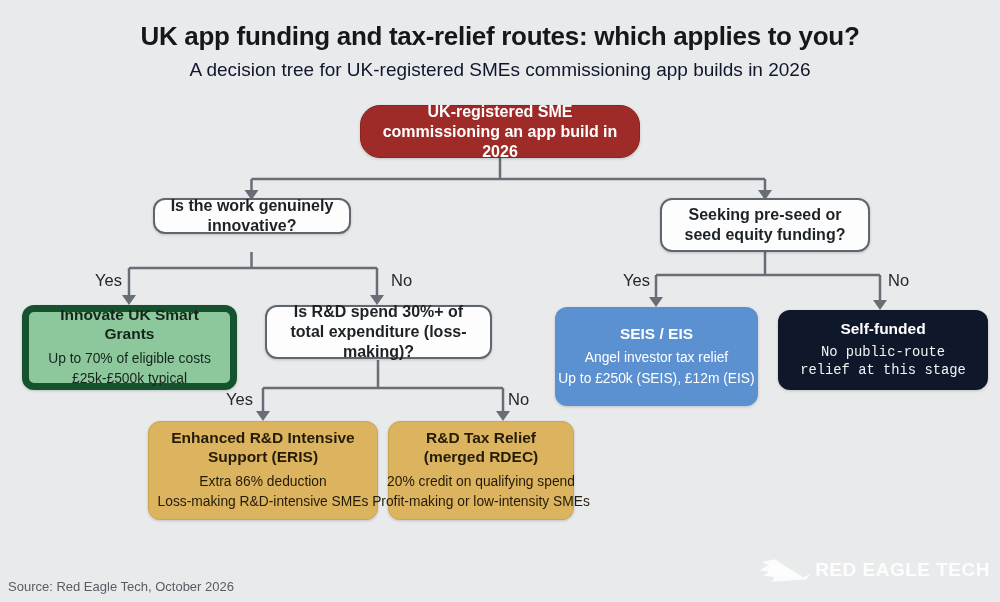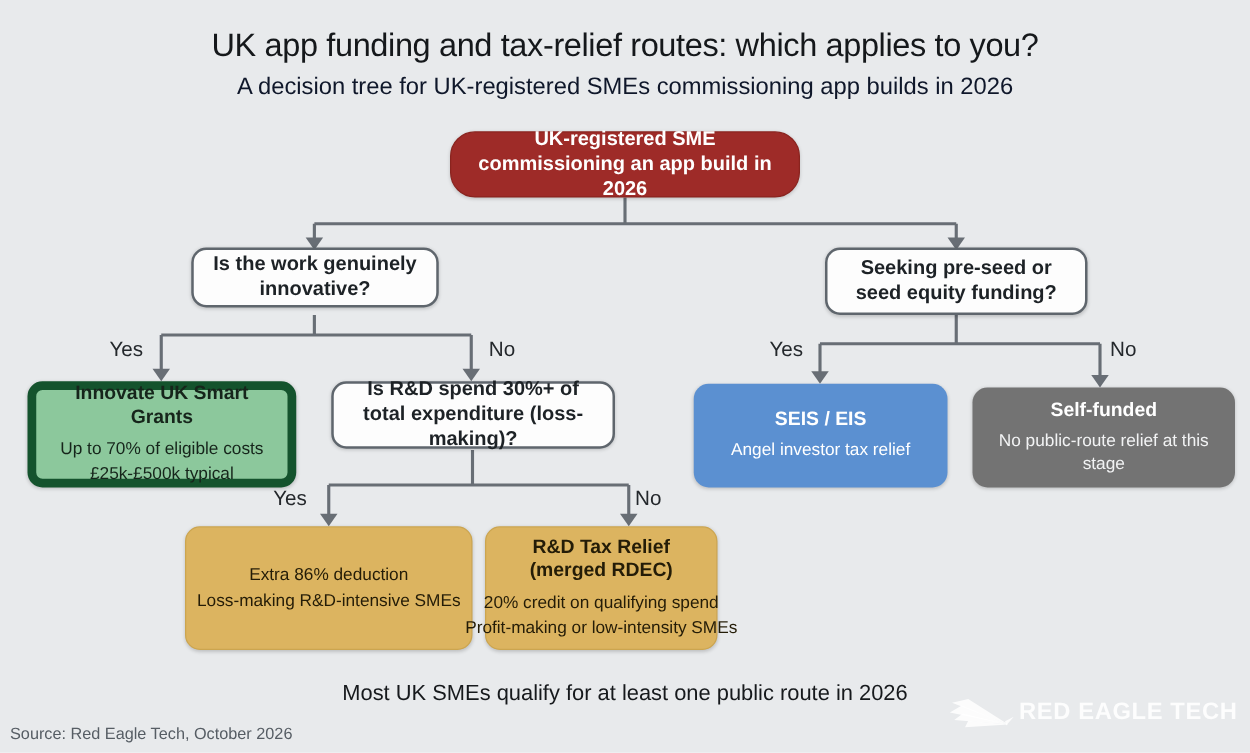--- a/index.html
+++ b/index.html
@@ -1,60 +1,60 @@
 <!DOCTYPE html>
 <html><head>
 <meta charset="utf-8">
 <style>
   * { margin:0; padding:0; box-sizing:border-box; }
   body { width:1000px; height:602px; font-family:"Liberation Sans", sans-serif; }
   .stage { position:relative; width:1000px; height:602px; background:#e8eaec; overflow:hidden; }
 
   .title { position:absolute; top:21px; left:0; right:0; text-align:center;
-           font-size:26px; font-weight:normal; color:#15181b; letter-spacing:-0.3px; }
+           font-size:26px; font-weight:bold; color:#15181b; letter-spacing:-0.3px; }
   .subtitle { position:absolute; top:59px; left:0; right:0; text-align:center;
               font-size:19px; color:#0f172a; }
 
   .connectors { position:absolute; left:0; top:0; pointer-events:none; }
 
   .node { position:absolute; display:flex; flex-direction:column; justify-content:center;
           align-items:center; text-align:center; border-radius:12px;
           box-shadow:0 1px 3px rgba(0,0,0,0.18); }
   .node-text { width:100%; }
 
   .root { left:360px; top:105px; width:280px; height:53px; background:#9e2b28;
           border:1px solid #8a241f; border-radius:20px; }
   .root .node-text { color:#ffffff; font-weight:bold; font-size:16px; line-height:1.25; padding:0 14px; }
 
   .question { background:#fdfdfd; border:2px solid #5f666d; }
   .question .node-text { color:#1d2226; font-weight:bold; font-size:16px; line-height:1.25; padding:0 8px; }
-  .q1 { left:153px; top:198px; width:198px; height:48px; }
+  .q1 { left:153px; top:198px; width:198px; height:36px; }
   .q2 { left:660px; top:198px; width:210px; height:54px; }
   .q3 { left:265px; top:305px; width:227px; height:54px; }
 
   .leaf .leaf-title { font-weight:bold; font-size:15.5px; line-height:1.25; margin-bottom:5px; padding:0 6px; }
   .leaf .leaf-line  { font-size:13.8px; line-height:1.5; white-space:nowrap; }
 
   .green { left:22px;  top:305px; width:215px; height:85px; background:#8cc89c; border:7px solid #14532d; }
   .green .leaf-title, .green .leaf-line { color:#16251b; }
 
-  .blue  { left:555px; top:307px; width:203px; height:83px; background:#5b90d1; }
+  .blue  { left:555px; top:307px; width:203px; height:99px; background:#5b90d1; }
   .blue .leaf-title, .blue .leaf-line { color:#ffffff; }
 
-  .grayb { left:778px; top:310px; width:210px; height:80px; background:#737373; }
+  .grayb { left:778px; top:310px; width:210px; height:80px; background:#0f172a; }
   .grayb .leaf-title { color:#ffffff; }
-  .grayb .leaf-line  { color:#f2f3f4; white-space:normal; line-height:1.35; padding:0 14px; }
+  .grayb .leaf-line  { color:#f2f3f4; white-space:normal; line-height:1.35; padding:0 14px;font-family:Liberation Mono, monospace; }
 
   .gold1 { left:148px; top:421px; width:230px; height:99px; background:#dcb460; border:1px solid #cca54f; }
   .gold2 { left:388px; top:421px; width:186px; height:99px; background:#dcb460; border:1px solid #cca54f; }
   .gold1 .leaf-title, .gold2 .leaf-title,
   .gold1 .leaf-line,  .gold2 .leaf-line { color:#241c07; }
 
   .edge-label { position:absolute; font-size:16.5px; color:#24282c; width:42px; }
-  .edge-label.ra { text-align:center; }
+  .edge-label.ra { text-align:right; }
 
   .note { position:absolute; top:544px; left:0; right:0; text-align:center;
           font-size:17.5px; color:#16191c; }
   .source { position:absolute; left:8px; top:579px; font-size:13px; color:#565d64; }
 
   .logo { position:absolute; right:10px; bottom:8px; display:flex; align-items:center; gap:4px; }
   .logo-text { font-size:19px; font-weight:bold; letter-spacing:0.5px;
                color:rgba(255,255,255,0.88); }
 </style>
 </head>
@@ -106,46 +106,47 @@
 
   <div class="node leaf green">
     <div class="leaf-title">Innovate UK Smart Grants</div>
     <div class="leaf-line">Up to 70% of eligible costs</div>
     <div class="leaf-line">£25k-£500k typical</div>
   </div>
 
   <div class="node leaf blue">
     <div class="leaf-title">SEIS / EIS</div>
     <div class="leaf-line">Angel investor tax relief</div>
+    <div class="leaf-line">Up to £250k (SEIS), £12m (EIS)</div>
   </div>
 
   <div class="node leaf grayb">
     <div class="leaf-title">Self-funded</div>
     <div class="leaf-line">No public-route relief at this stage</div>
   </div>
 
   <div class="node leaf gold1">
+    <div class="leaf-title">Enhanced R&amp;D Intensive Support (ERIS)</div>
     <div class="leaf-line">Extra 86% deduction</div>
     <div class="leaf-line">Loss-making R&amp;D-intensive SMEs</div>
   </div>
 
   <div class="node leaf gold2">
     <div class="leaf-title">R&amp;D Tax Relief (merged RDEC)</div>
     <div class="leaf-line">20% credit on qualifying spend</div>
     <div class="leaf-line">Profit-making or low-intensity SMEs</div>
   </div>
 
   <div class="edge-label ra" style="left:80px;  top:271px;">Yes</div>
   <div class="edge-label" style="left:391px; top:271px;">No</div>
   <div class="edge-label ra" style="left:608px; top:271px;">Yes</div>
   <div class="edge-label" style="left:888px; top:271px;">No</div>
   <div class="edge-label ra" style="left:211px; top:390px;">Yes</div>
   <div class="edge-label" style="left:508px; top:390px;">No</div>
 
-  <div class="note">Most UK SMEs qualify for at least one public route in 2026</div>
   <div class="source">Source: Red Eagle Tech, October 2026</div>
 
   <div class="logo">
     <svg width="52" height="48" viewBox="0 0 120 60">
       <g fill="rgba(255,255,255,0.85)">
         <polygon points="110,52 6,12 36,5"></polygon>
         <polygon points="110,52 2,30 24,17"></polygon>
         <polygon points="110,52 10,44 26,32"></polygon>
         <polygon points="110,52 30,57 36,45"></polygon>
         <polygon points="104,46 120,38 106,54"></polygon>

